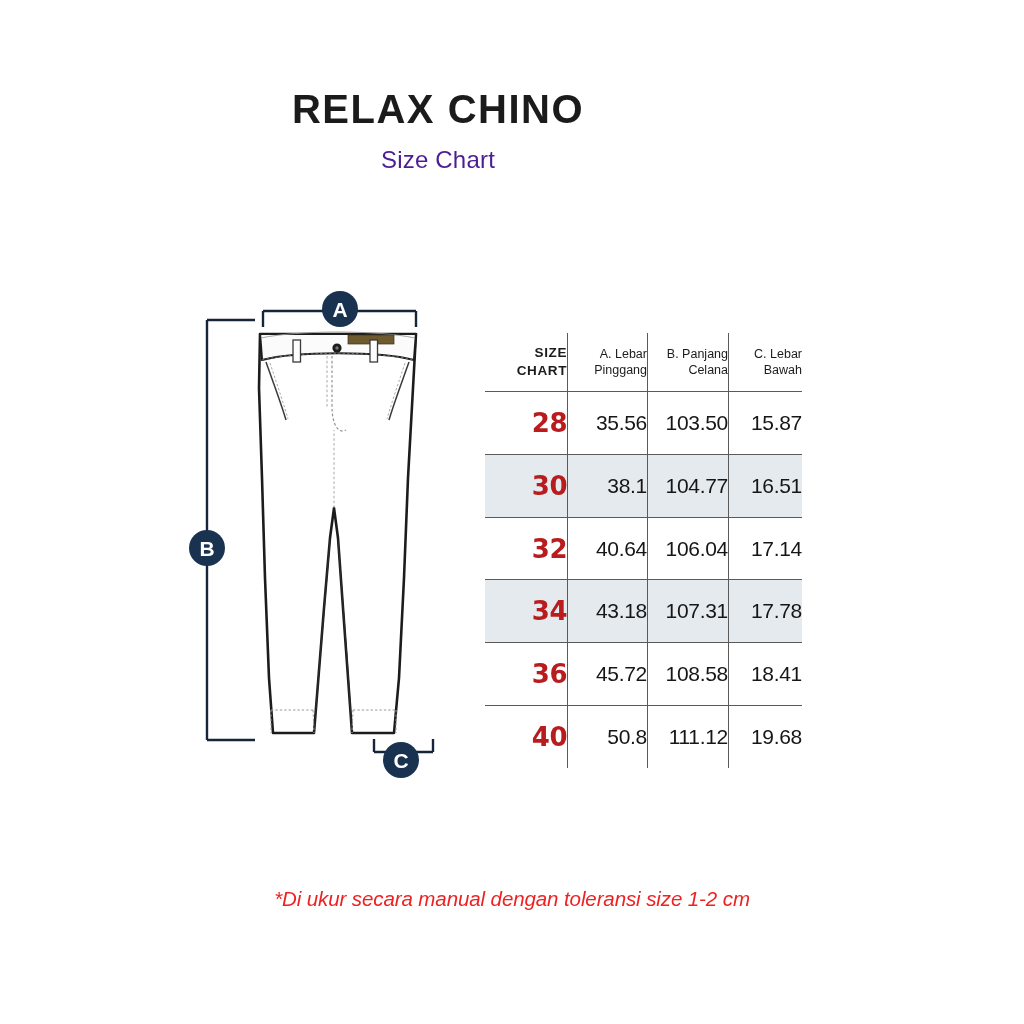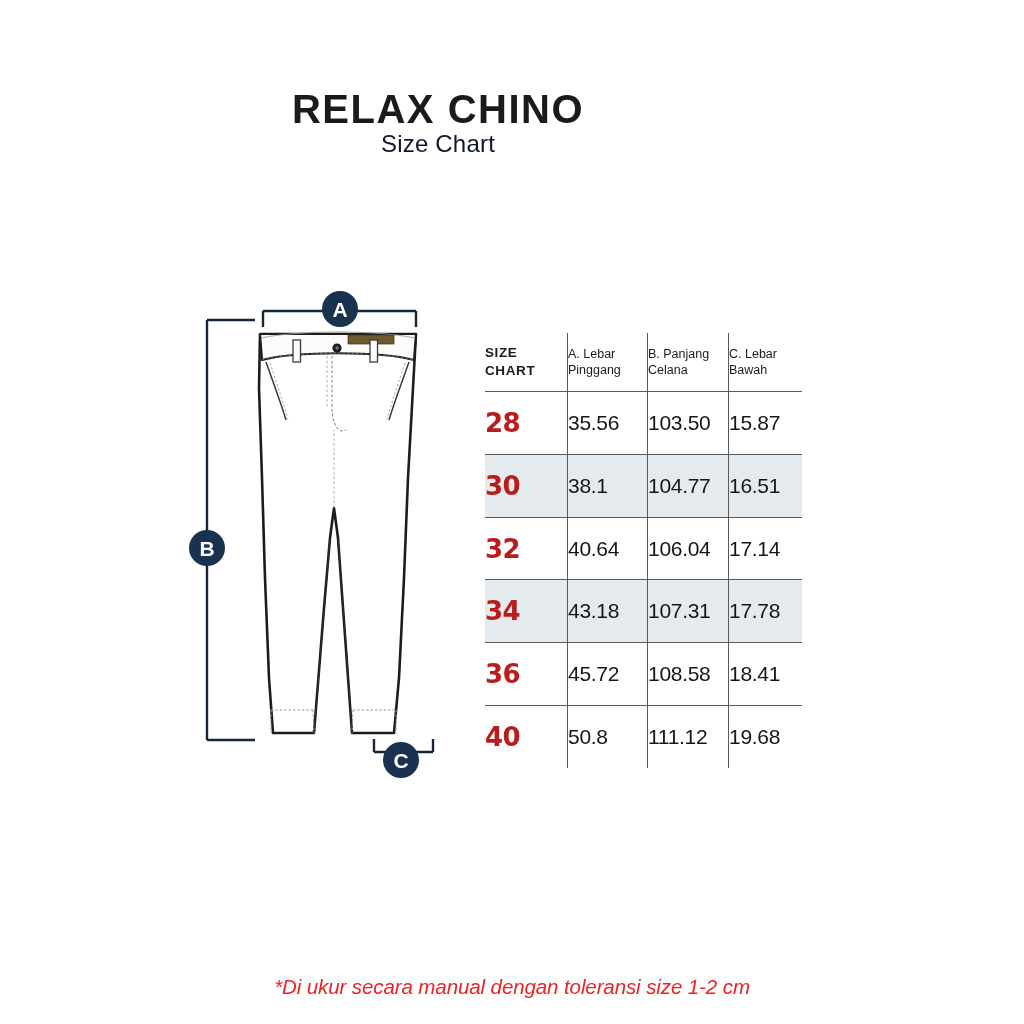--- a/index.html
+++ b/index.html
@@ -28,22 +28,22 @@
     font-size: 40px;
     font-weight: bold;
     letter-spacing: 1.5px;
     color: #1b1b1b;
     line-height: 1.05;
     margin: 0;
   }
   .subtitle {
     font-size: 24px;
     font-weight: normal;
-    color: #0f172a;
-    margin-top: 0;
+    color: #4c1d95;
+    margin-top: 16px;
     letter-spacing: 0.2px;
   }
 
   
   .illustration {
     position: absolute;
     left: 180px;
     top: 278px;
     width: 290px;
     height: 510px;
@@ -64,21 +64,21 @@
     border-collapse: collapse;
     table-layout: fixed;
     background: #ffffff;
     border: 1.6px solid #3c3c3c;
     border-radius: 20px;
     overflow: hidden;
   }
   table.size-table td,
   table.size-table th {
     border: 1px solid #5a5a5a;
-    text-align: left;
+    text-align: right;
     vertical-align: middle;
     padding: 0;
   }
   table.size-table tr td:first-child,
   table.size-table tr th:first-child { border-left: none; }
   table.size-table tr td:last-child,
   table.size-table tr th:last-child { border-right: none; }
   table.size-table tr:first-child th { border-top: none; }
   table.size-table tr:last-child td { border-bottom: none; }
 
@@ -111,21 +111,21 @@
   }
   td.val-cell {
     font-size: 21px;
     color: #161616;
     letter-spacing: -0.3px;
   }
 
   
   .footnote {
     position: absolute;
-    top: 975px;
+    top: 887px;
     left: 0;
     width: 1024px;
     text-align: center;
     font-size: 20.5px;
     font-style: italic;
     color: #ee2222;
     letter-spacing: -0.1px;
   }
 </style>
 </head>

